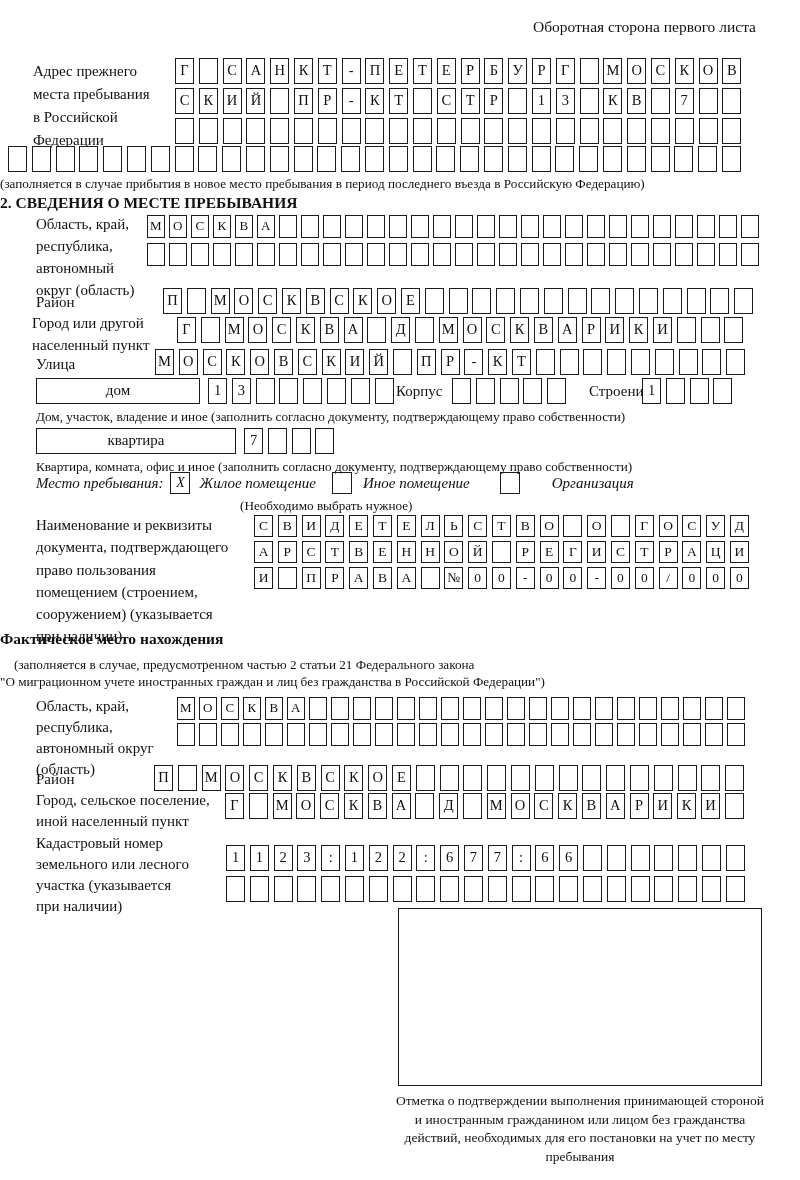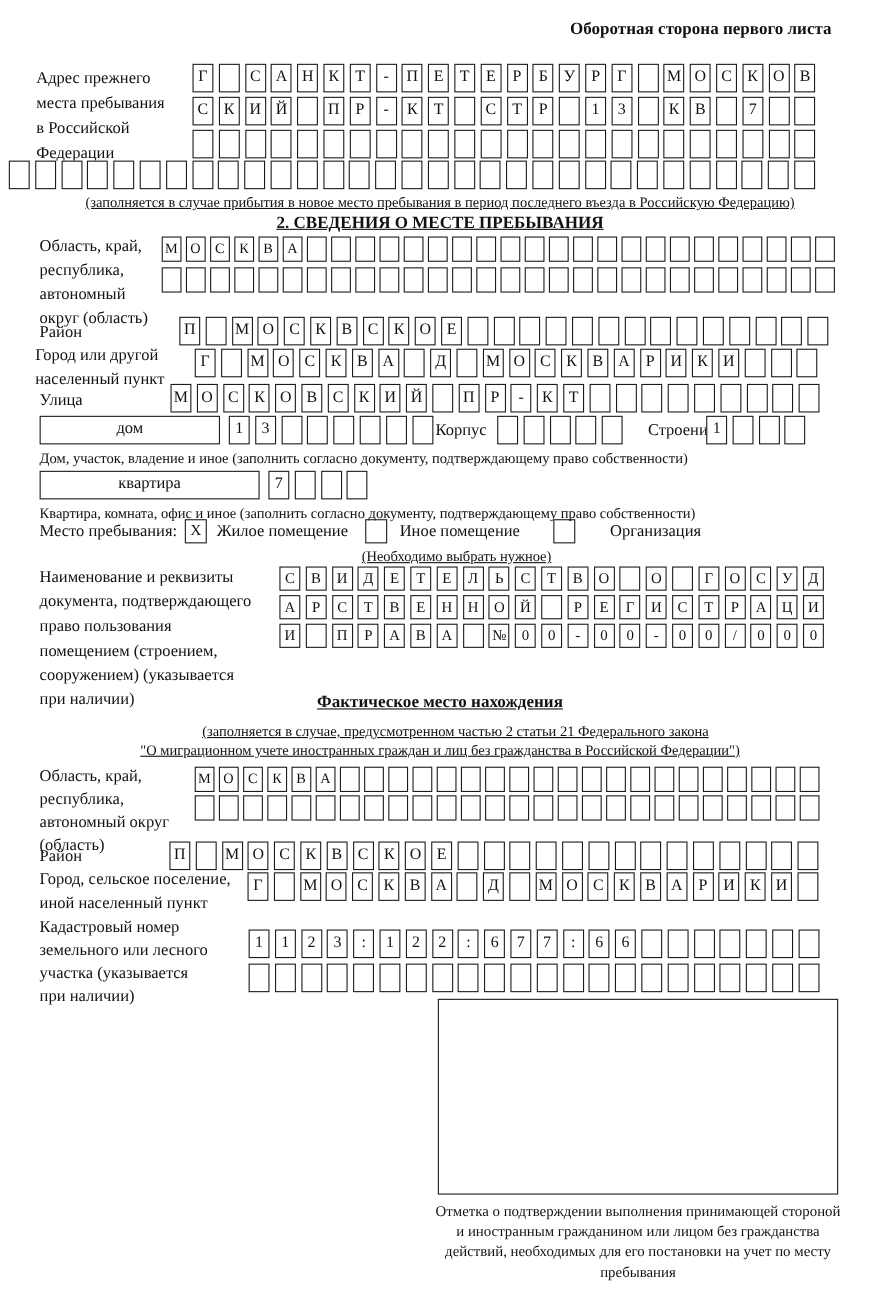--- a/index.html
+++ b/index.html
@@ -1,24 +1,24 @@
 <!DOCTYPE html>
 <html><head>
 <meta charset="utf-8">
 <style>
   html,body{margin:0;padding:0;background:#ffffff;}
   .page{
     position:relative;width:800px;height:1180px;background:#fff;
     font-family:"Liberation Serif","DejaVu Serif",serif;color:#111;overflow:hidden;
   }
   .abs{position:absolute;}
-  .hdr{font-size:15.5px;font-weight:bold;}
+  .hdr{font-size:15.5px;}
   .lbl{font-size:15px;line-height:22px;white-space:pre-line;}
   .note{font-size:13.2px;line-height:16px;}
-  .center{text-align:center;text-decoration:underline;}
+  .center{}
   .title{font-size:15.5px;font-weight:bold;}
   
   .cells{white-space:nowrap;}
   .cell{
     display:inline-block;box-sizing:border-box;text-align:center;vertical-align:top;
     border:1.7px solid #1b1b1b;background:#fff;
     font-family:"Liberation Serif","DejaVu Serif",serif;
   }
   .wide .cell{width:19px;height:26px;margin-right:4.8px;font-size:14.5px;line-height:23px;}
   .narrow .cell{width:17.5px;height:23px;margin-right:4.5px;font-size:13px;line-height:20px;}
@@ -27,21 +27,21 @@
   .bigbox{
     box-sizing:border-box;border:1.7px solid #1b1b1b;height:26px;
     text-align:center;font-size:15px;line-height:23px;background:#fff;
   }
   .inline-lbl{font-size:15px;line-height:26px;}
   
   .chk{
     display:inline-block;box-sizing:border-box;width:20px;height:22px;
     border:1.7px solid #1b1b1b;text-align:center;font-size:14px;line-height:19px;vertical-align:middle;
   }
-  .mesto-row{display:flex;align-items:center;}
+  .mesto-row{display:flex;align-items:center;font-style:italic;}
   .stamp{
     box-sizing:border-box;border:1.7px solid #1b1b1b;background:#fff;
   }
   .stampnote{font-size:13.5px;line-height:18.5px;text-align:center;}
 </style>
 </head>
 <body>
 
 <div class="page">
 

